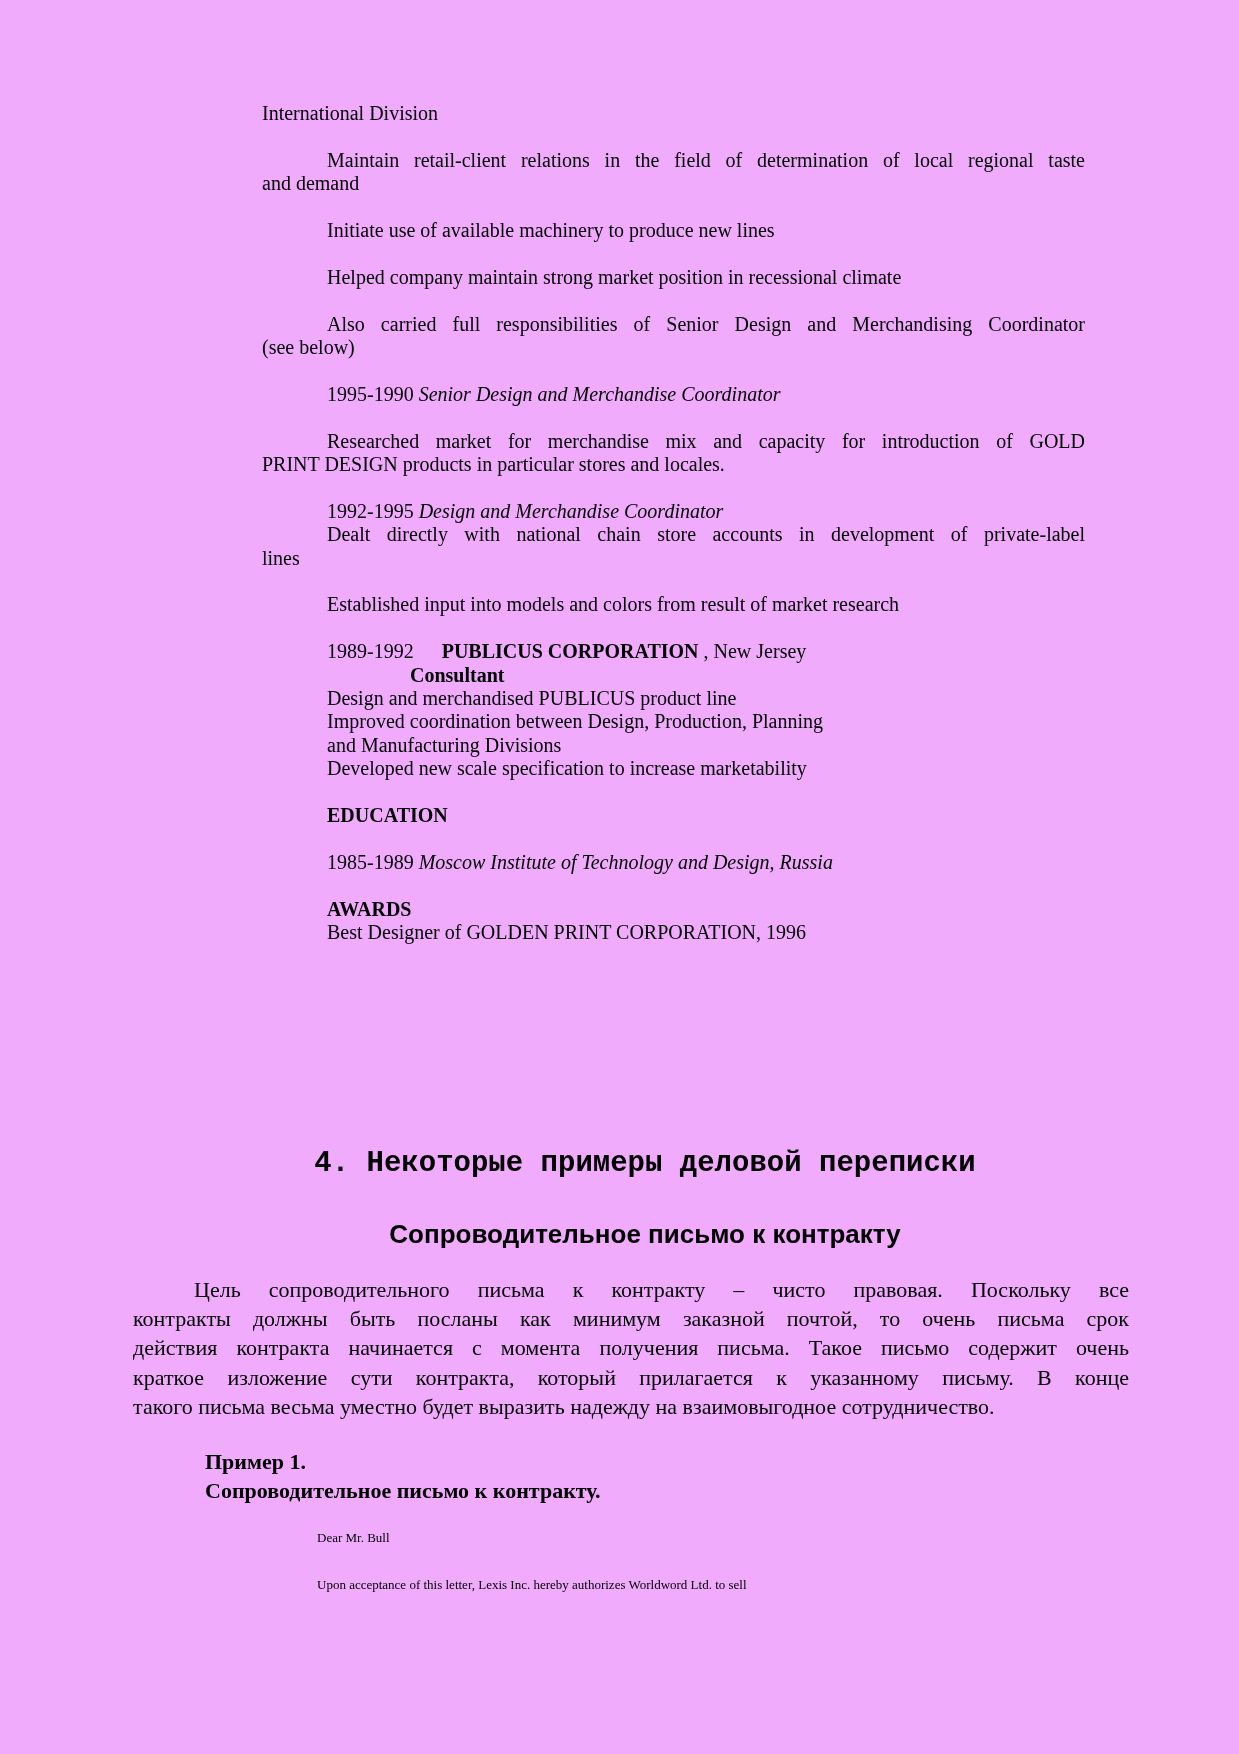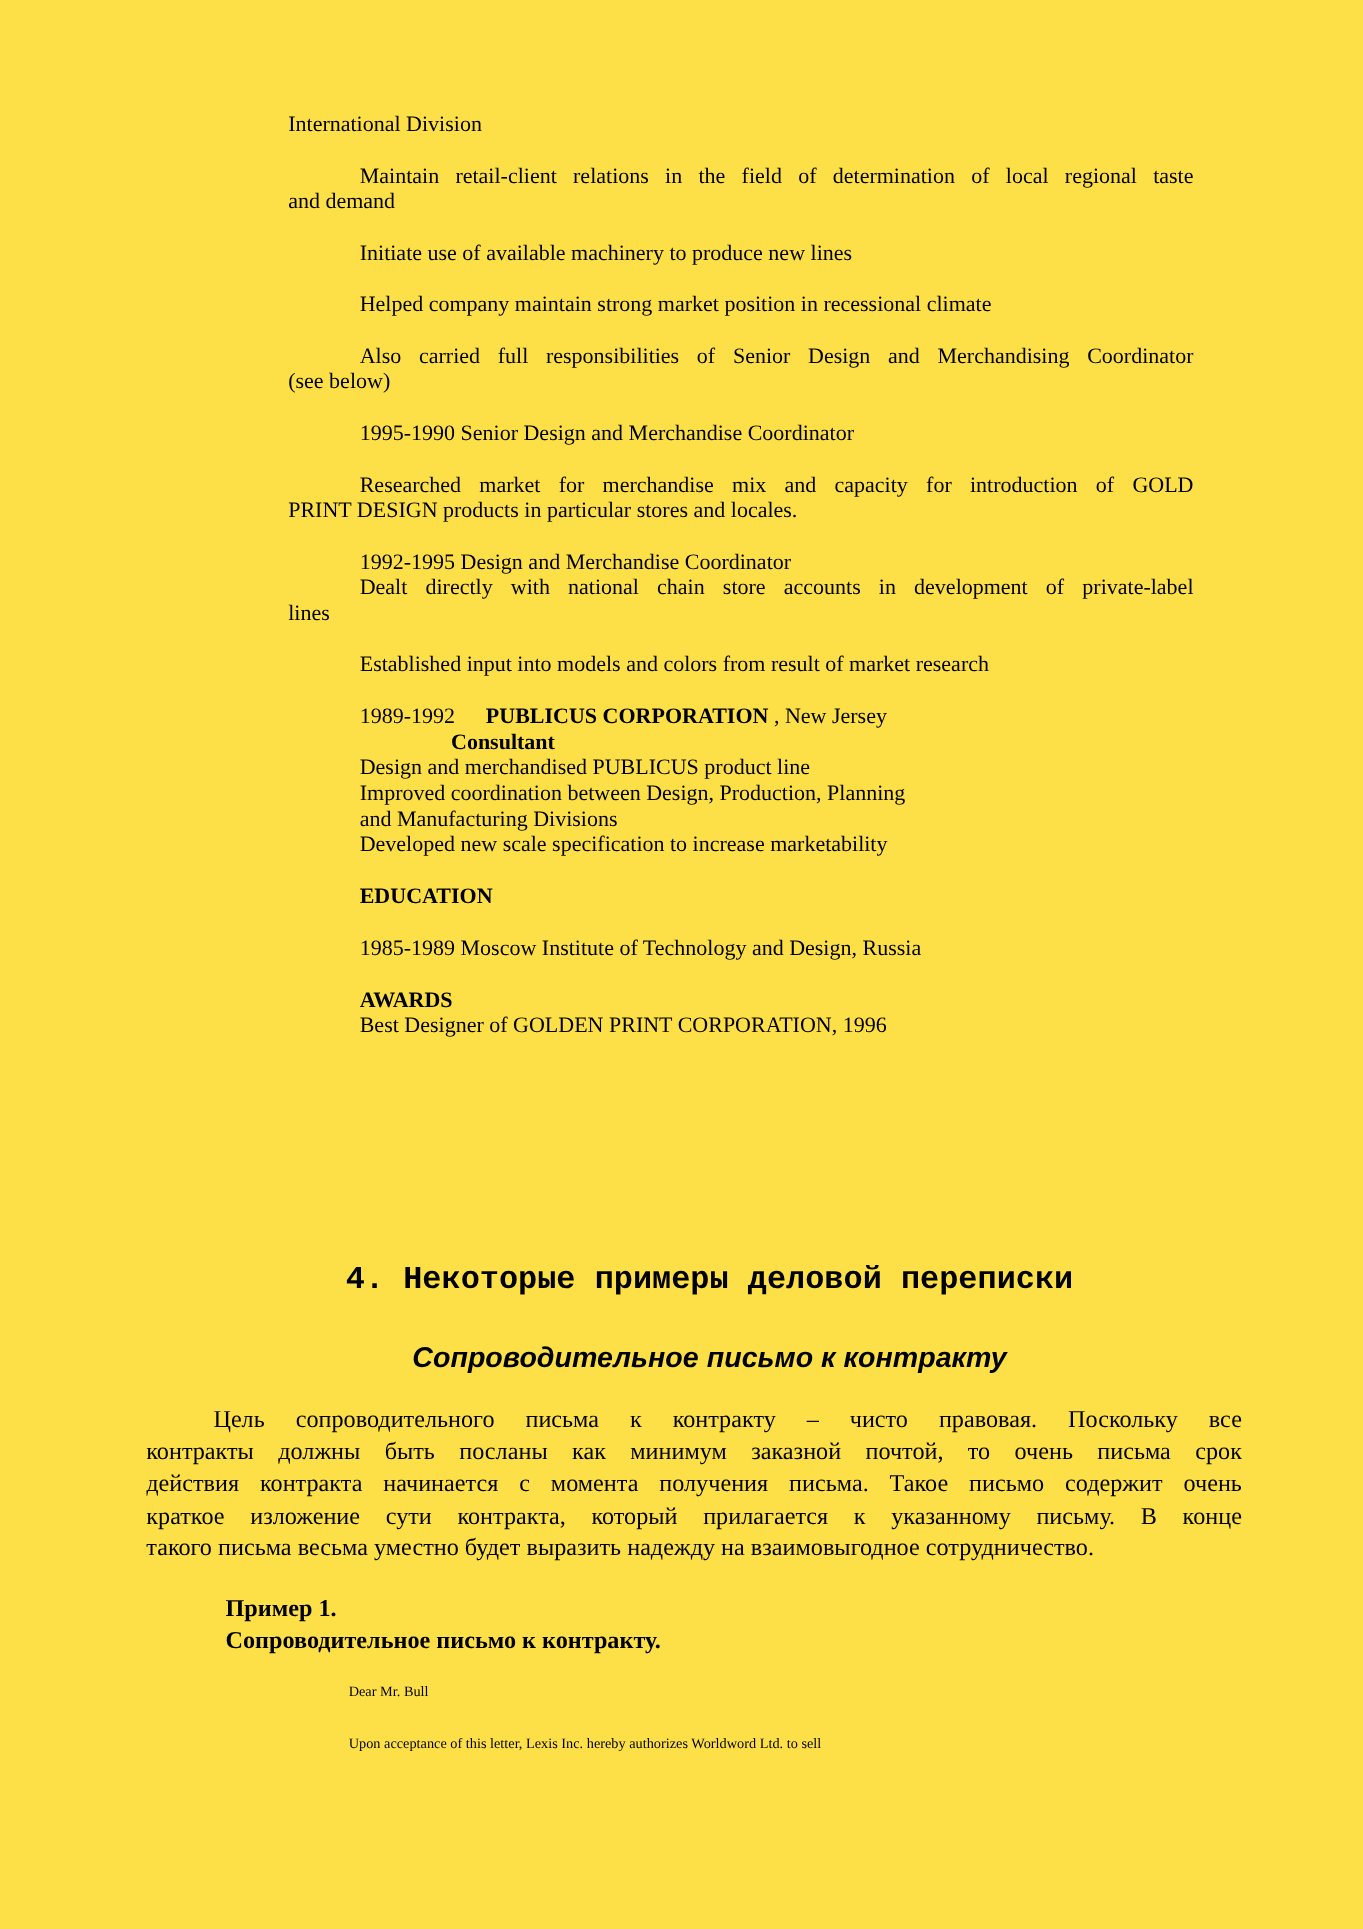--- a/index.html
+++ b/index.html
@@ -1,20 +1,20 @@
 <!DOCTYPE html>
 <html><head>
 <meta charset="utf-8">
 <style>
   html, body { margin: 0; padding: 0; background: #ffffff; }
   .page {
     position: relative;
     width: 1239px;
     height: 1754px;
-    background: #fde047;
+    background: #f0abfc;
     color: #000000;
     font-family: "Liberation Serif", serif;
     overflow: hidden;
   }
 
   
   .resume {
     position: absolute;
     left: 262px;
     top: 102px;
@@ -25,21 +25,21 @@
   .ln { display: block; }
   .ind { text-indent: 65px; }
   .gap { margin-top: 23.4px; }
   .j {
     text-align: justify;
     text-align-last: justify;
     height: 23.4px;
     overflow: hidden;
   }
   .b { font-weight: bold; }
-  .i { }
+  .i { font-style: italic; }
   .role-line { padding-left: 148px; }
   .company { margin-left: 28px; }
 
   
   .h1 {
     position: absolute;
     left: 147px;
     top: 1147px;
     width: 996px;
     text-align: center;
@@ -51,21 +51,20 @@
   .h2 {
     position: absolute;
     left: 147px;
     top: 1219px;
     width: 996px;
     text-align: center;
     font-family: "Liberation Sans", sans-serif;
     font-weight: bold;
     font-size: 26px;
     line-height: 30px;
-    font-style: italic;
   }
   .rupar {
     position: absolute;
     left: 133px;
     top: 1275px;
     width: 996px;
     font-size: 22px;
     line-height: 29.2px;
   }
   .j2 {

